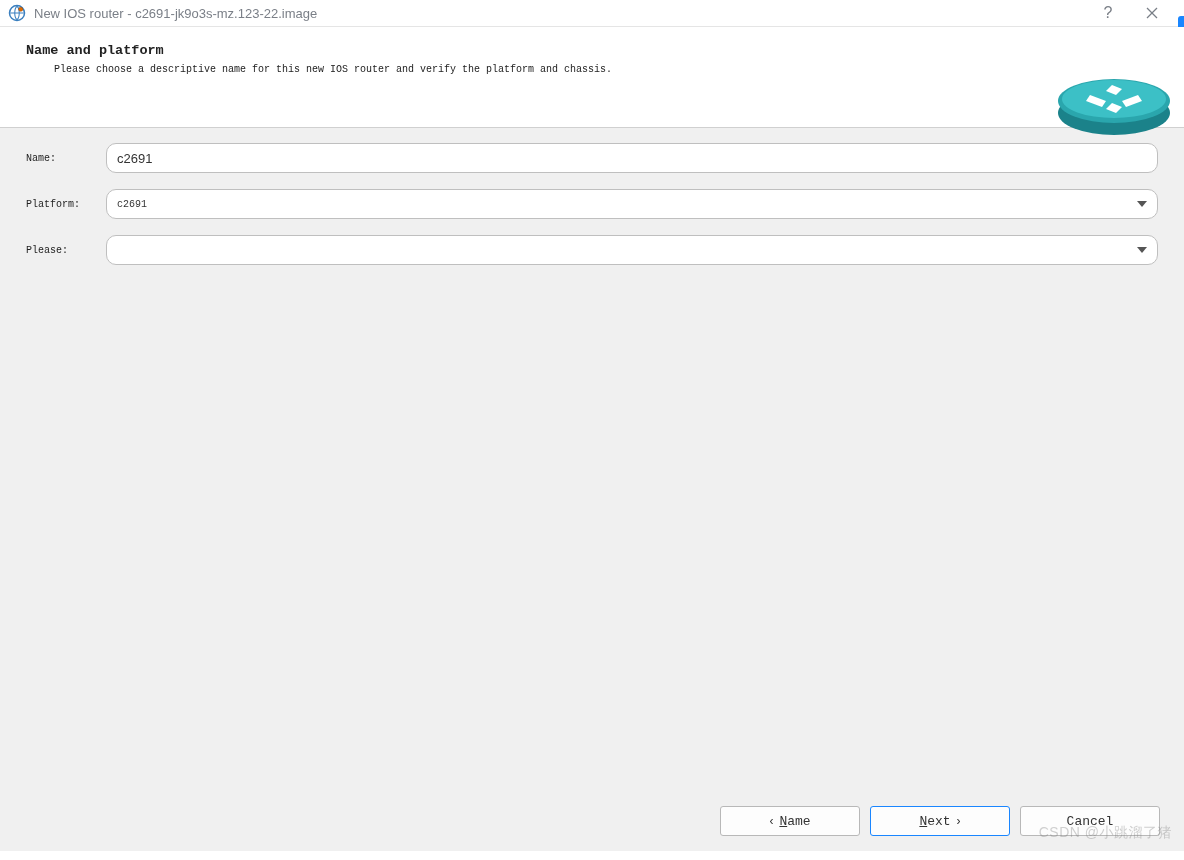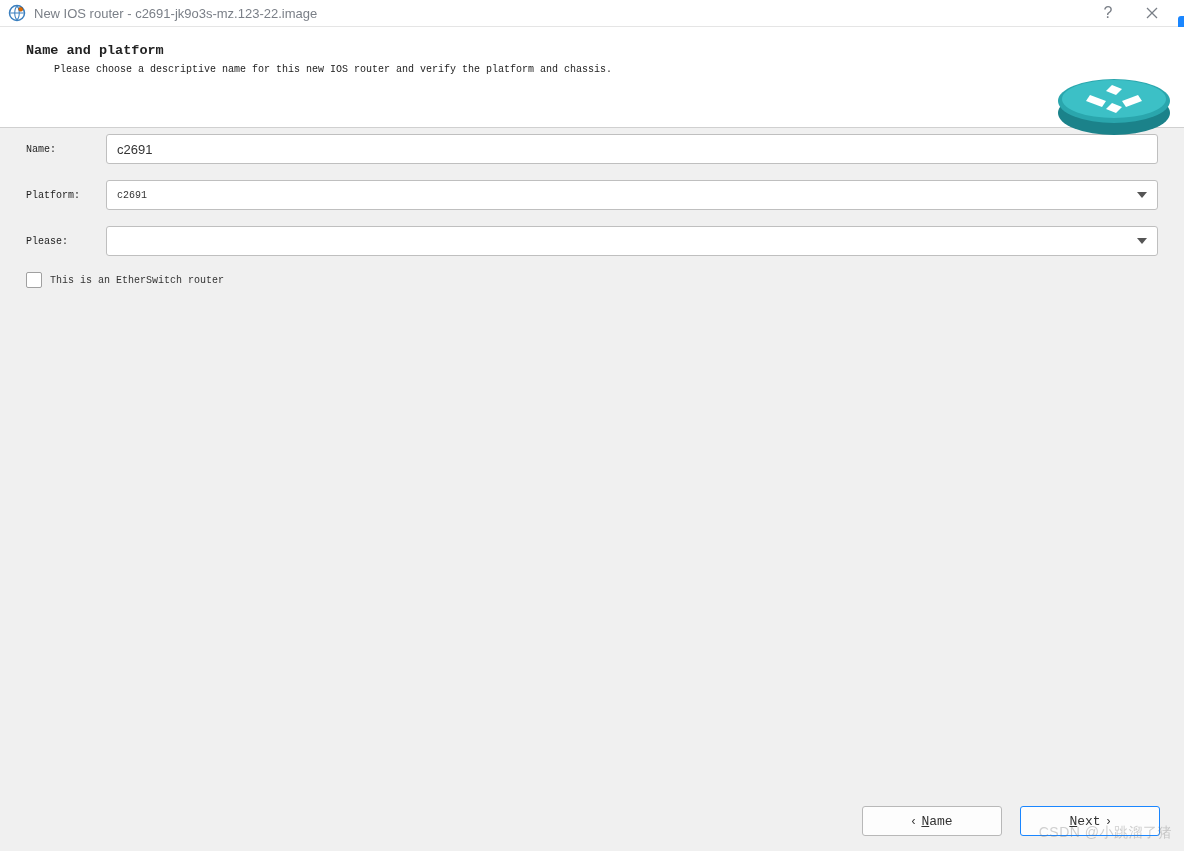--- a/index.html
+++ b/index.html
@@ -46,33 +46,33 @@
     position: absolute; right: 10px; top: 32px;
     width: 120px; height: 90px;
   }
 
   .divider { height:1px; background:#d0d0d0; }
 
   
   .body {
     background: #f0f0f0;
     height: calc(100% - 36px - 100px - 1px - 60px);
-    padding: 6px 26px 10px 26px;
+    padding: 15px 26px 10px 26px;
   }
   .form-row {
     display: flex; align-items: center; margin-bottom: 16px;
   }
   .form-row .lbl {
     width: 80px; flex: 0 0 80px; color:#222;
   }
   .text-input, .select-box {
     flex: 1 1 auto; height: 30px;
     background: #fff;
     border: 1px solid #bfbfbf;
-    border-radius: 3px;
+    border-radius: 10px;
     padding: 0 10px;
     font: inherit;
     display:flex; align-items:center; justify-content:space-between;
     color:#333;
   }
   .text-input { outline:none; }
   .select-box .sel-val { flex:1 1 auto; }
   .caret { width:0; height:0; border-left:5px solid transparent; border-right:5px solid transparent; border-top:6px solid #555; margin-left:8px; }
 
   .check-row { display:flex; align-items:center; margin-top: 4px; }
@@ -87,21 +87,21 @@
     display:flex; align-items:center; justify-content:flex-end;
     padding: 0 24px; gap: 10px;
   }
   .footer button {
     height: 30px; width: 140px;
     background:#fdfdfd; border:1px solid #b8b8b8; border-radius:3px;
     font: inherit; font-family: "Courier New", Courier, monospace; font-size:13px;
     display:flex; align-items:center; justify-content:center; gap:6px;
     color:#333; cursor:pointer;
   }
-  .footer button.primary { border-color:#1a86ff;margin-left:8px; }
+  .footer button.primary { border-color:#1a86ff; }
   .footer .chev { font-family: sans-serif; font-size:12px; }
   .u-first::first-letter { text-decoration: underline; }
 
   .watermark {
     position:absolute; right:12px; bottom:18px; color: rgba(120,120,120,0.35);
     font-size:14px; letter-spacing:0.5px; pointer-events:none;
   }
 
   .side-accent { position:absolute; right:0; top:16px; width:6px; height:44px; background:#1a86ff; border-radius:3px 0 0 3px; }
 </style>
@@ -165,31 +165,30 @@
   </div>
 
   <div class="form-row">
     <div class="lbl mono">Please:</div>
     <div class="select-box">
       <span class="sel-val mono"></span>
       <span class="caret"></span>
     </div>
   </div>
 
-  <div class="check-row">
-    <span class="checkbox"></span>
-    <span class="mono">This is an EtherSwitch router</span>
-  </div>
 
 </div>
 
 <div class="footer">
   <button>
     <span class="chev">‹</span>
     <span class="u-first">Name</span>
   </button>
   <button class="primary">
     <span class="u-first">Next</span>
     <span class="chev">›</span>
   </button>
+  <button>
+    <span>Cancel</span>
+  </button>
 </div>
 
 <div class="watermark">CSDN @小跳溜了猪</div>
 
 </body></html>

